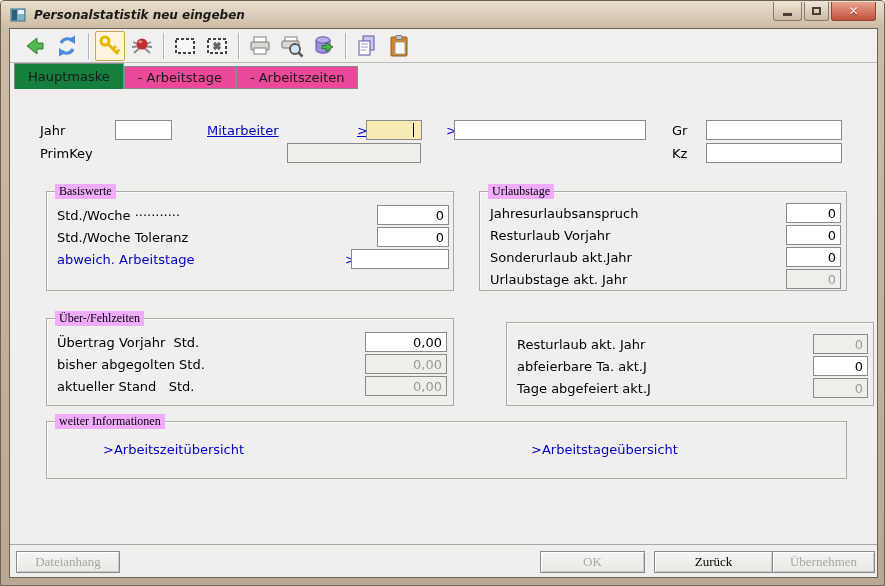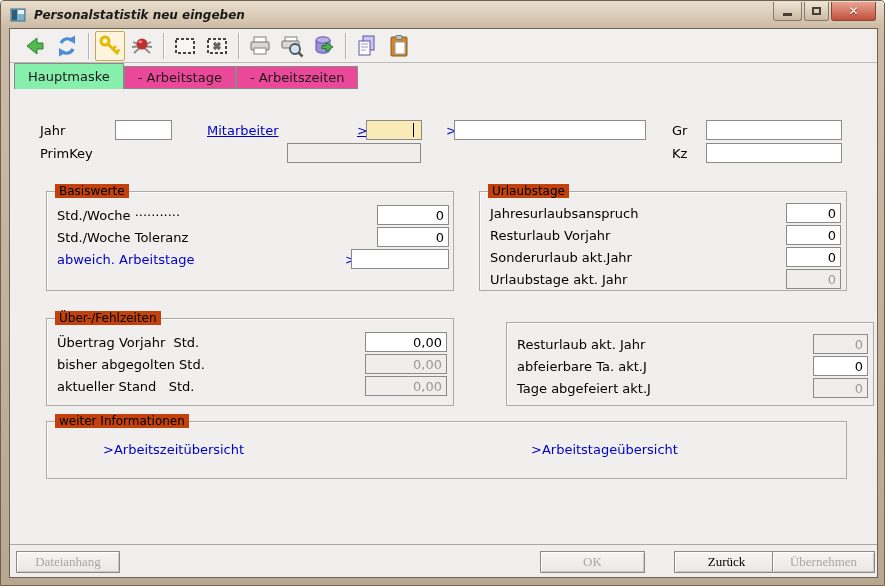--- a/index.html
+++ b/index.html
@@ -54,40 +54,40 @@
   .sep { width: 1px; height: 26px; background: #B4B3AF; box-shadow: 1px 0 0 #FBFBF9; margin: 0 6px 0 4px; }
 
   
   .tabbar { height: 26px; display: flex; align-items: flex-end; padding-left: 4px; background: #F0EFED; }
   .tab {
     height: 23px; padding: 0 13px; font-size: 13px; color: #1a1a1a;
     background: #ec4899; border: 1px solid #8a8a8a;
     display: flex; align-items: center; cursor: default;
     margin-right: 0;
   }
-  .tab.active { height: 26px; background: #86efac; border-bottom: none; position: relative; z-index: 2; }
+  .tab.active { height: 26px; background: #15803d; border-bottom: none; position: relative; z-index: 2; }
 
   
   .form { position: relative; height: 455px; background: #F0EFED; font-size: 13px; }
   .lbl { position: absolute; color: #000000; white-space: pre; }
   .link { color: #0000C8; cursor: pointer; }
   .u { text-decoration: underline; }
   .arrow { position: absolute; color: #0000C8; font-size: 13px; cursor: pointer; }
 
   input.fld {
     position: absolute; height: 20px; border: 1px solid #8a8a8a; background: #fff;
     font-family: "DejaVu Sans", sans-serif; font-size: 13px; padding: 0 4px; color: #000;
   }
   input.num { text-align: right; }
   input.ro { background: #EFEEEB; color: #9a9a9a; }
   input.hl { background: #F8EBB4; }
   .caret { position: absolute; width: 1px; height: 14px; background: #000; }
 
   .groupbox { position: absolute; border: 1px solid #ABAAA6; box-shadow: 1px 1px 0 #FBFBF9 inset; }
-  .gb-title { position: absolute; top: -8px; left: 8px; background: #c2410c; padding: 0 4px; font-size: 12px; color: #000; }
+  .gb-title { position: absolute; top: -8px; left: 8px; background: #f0abfc; padding: 0 4px; font-size: 12px; color: #000; font-family: Liberation Serif, serif; }
 
   
   .footer { position: absolute; left: 0; right: 0; bottom: 0; height: 33px; border-top: 1px solid #A9A8A4; background: #F0EFED; }
   .btn {
     position: absolute; top: 6px; height: 22px; font-family: Liberation Serif, serif;
     font-size: 13px; color: #000; background: linear-gradient(#F5F5F3, #E9E8E5);
     border: 1px solid #8a8a8a; box-shadow: inset 1px 1px 0 #ffffff, inset -1px -1px 0 #c9c8c4;
   }
   .btn.disabled { color: #A8A7A3; }
 </style>
@@ -270,18 +270,18 @@
         <span class="gb-title">weiter Informationen</span>
         <span class="lbl link" style="left:56px;top:20px">&gt;Arbeitszeitübersicht</span>
         <span class="lbl link" style="left:484px;top:20px">&gt;Arbeitstageübersicht</span>
       </div>
 
     </div>
 
     <div class="footer">
       <button class="btn disabled" style="left:6px;width:104px">Dateianhang</button>
       <button class="btn disabled" style="left:530px;width:105px">OK</button>
-      <button class="btn" style="left:664px;width:105px">Zurück</button>
+      <button class="btn" style="left:644px;width:119px">Zurück</button>
       <button class="btn disabled" style="left:762px;width:103px">Übernehmen</button>
     </div>
 
   </div>
 </div>
 
 </body></html>

